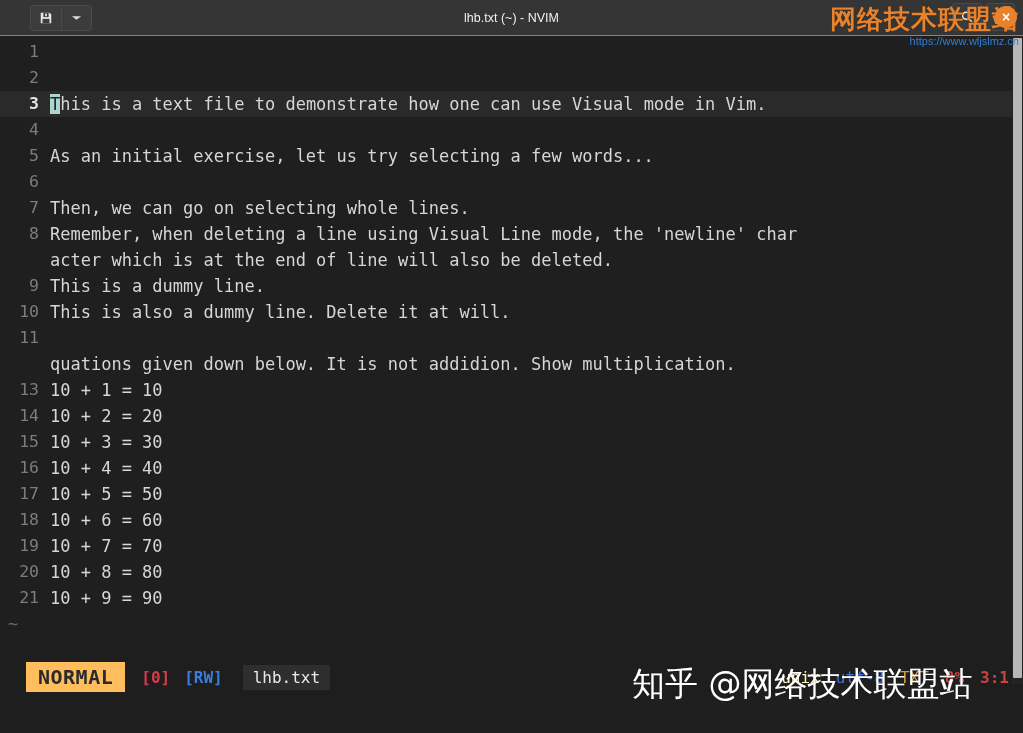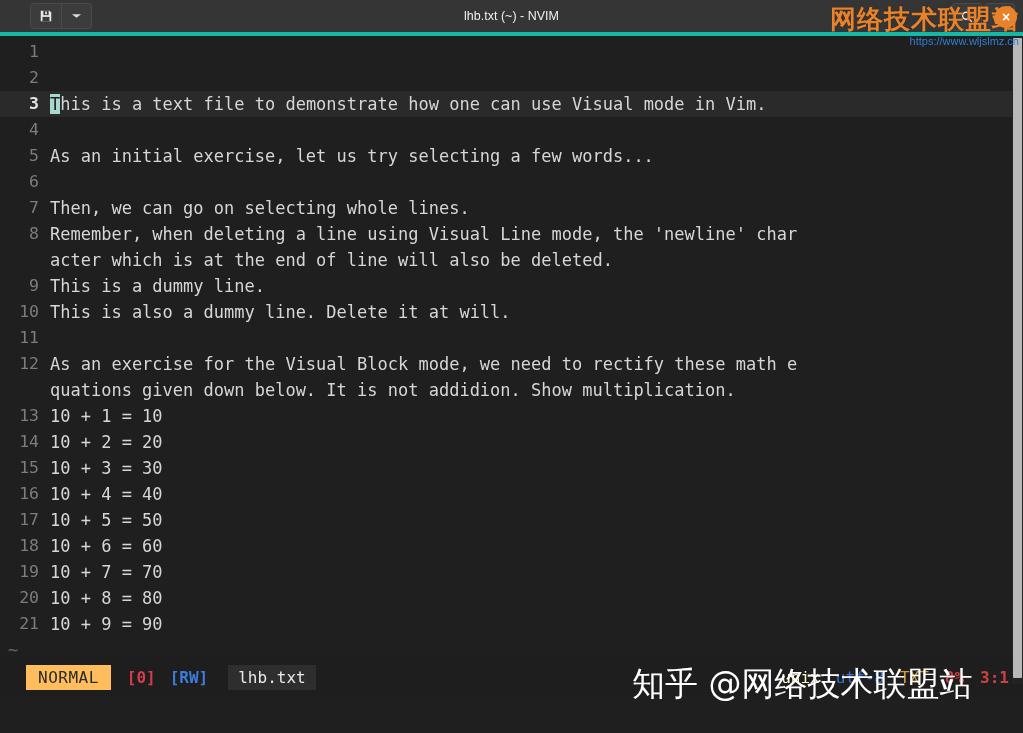--- a/index.html
+++ b/index.html
@@ -14,21 +14,21 @@
     position: relative;
     width: 1023px; height: 733px;
     background: #1c1c1c;
   }
 
   
   .titlebar {
     position: relative;
     height: 36px;
     background: #353535;
-    border-bottom: 4px solid #14b8a6;
+    border-bottom: 1px solid #14b8a6;
     display: flex;
     align-items: center;
     flex-shrink: 0;
     padding-left: 20px;
   }
   .tb-left {
     display: flex;
     align-items: center;
     margin-left: 10px;
     height: 26px;
@@ -178,24 +178,24 @@
     background: #1e1e1e;
     display: flex;
     align-items: center;
     font-family: "DejaVu Sans Mono", monospace;
     font-size: 16px;
     padding-left: 26px;
   }
   .sl-mode {
     background: #ffbd5e;
     color: #2b2b2b;
-    font-weight: normal;
+    font-weight: bold;
     padding: 3px 12px;
     letter-spacing: .5px;
-    font-size: 16px;
+    font-size: 20px;
   }
   .sl-count {
     color: #d63c4a;
     font-weight: bold;
     margin-left: 16px;
   }
   .sl-rw {
     color: #3b7ddd;
     font-weight: bold;
     margin-left: 14px;
@@ -280,21 +280,20 @@
       <div class="row cursorline"><div class="gutter cur">3</div><div class="code"><span class="cursor">T</span>his is a text file to demonstrate how one can use Visual mode in Vim.</div></div>
       <div class="row"><div class="gutter">4</div><div class="code"></div></div>
       <div class="row"><div class="gutter">5</div><div class="code">As an initial exercise, let us try selecting a few words...</div></div>
       <div class="row"><div class="gutter">6</div><div class="code"></div></div>
       <div class="row"><div class="gutter">7</div><div class="code">Then, we can go on selecting whole lines.</div></div>
       <div class="row"><div class="gutter">8</div><div class="code">Remember, when deleting a line using Visual Line mode, the 'newline' char</div></div>
       <div class="row"><div class="gutter"></div><div class="code">acter which is at the end of line will also be deleted.</div></div>
       <div class="row"><div class="gutter">9</div><div class="code">This is a dummy line.</div></div>
       <div class="row"><div class="gutter">10</div><div class="code">This is also a dummy line. Delete it at will.</div></div>
       <div class="row"><div class="gutter">11</div><div class="code"></div></div>
-      <div class="row"><div class="gutter">12</div><div class="code">As an exercise for the Visual Block mode, we need to rectify these math e</div></div>
       <div class="row"><div class="gutter"></div><div class="code">quations given down below. It is not addidion. Show multiplication.</div></div>
       <div class="row"><div class="gutter">13</div><div class="code">10 + 1 = 10</div></div>
       <div class="row"><div class="gutter">14</div><div class="code">10 + 2 = 20</div></div>
       <div class="row"><div class="gutter">15</div><div class="code">10 + 3 = 30</div></div>
       <div class="row"><div class="gutter">16</div><div class="code">10 + 4 = 40</div></div>
       <div class="row"><div class="gutter">17</div><div class="code">10 + 5 = 50</div></div>
       <div class="row"><div class="gutter">18</div><div class="code">10 + 6 = 60</div></div>
       <div class="row"><div class="gutter">19</div><div class="code">10 + 7 = 70</div></div>
       <div class="row"><div class="gutter">20</div><div class="code">10 + 8 = 80</div></div>
       <div class="row"><div class="gutter">21</div><div class="code">10 + 9 = 90</div></div>

